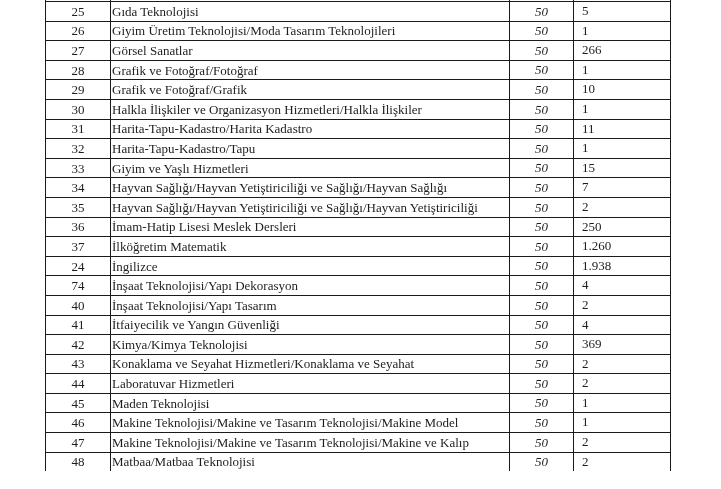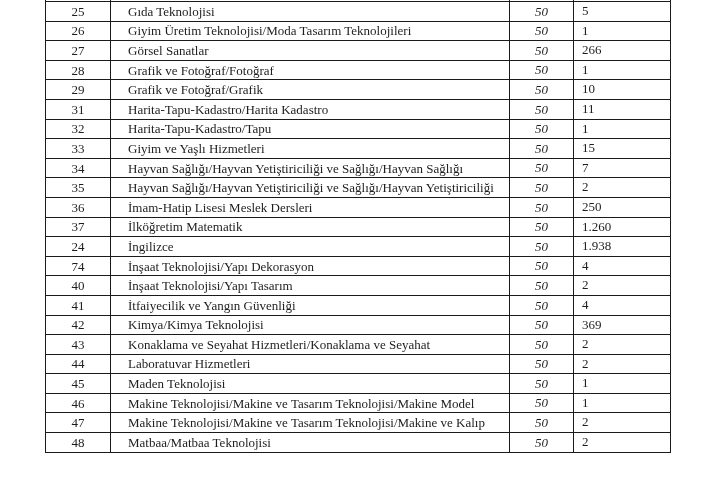--- a/index.html
+++ b/index.html
@@ -43,21 +43,21 @@
     white-space: nowrap;
     vertical-align: middle;
   }
   tr.cutoff-row td { height: 10px; }
   td.no {
     text-align: center;
     vertical-align: middle;
   }
   td.name {
     text-align: left;
-    padding-left: 17px;
+    padding-left: 1px;
   }
   td.quota {
     text-align: center;
     vertical-align: bottom;
     padding-bottom: 2px;
     font-style: italic;
   }
   td.count {
     text-align: left;
     vertical-align: top;
@@ -107,20 +107,26 @@
     <td class="quota">50</td>
     <td class="count">1</td>
   </tr>
         <tr>
     <td class="no">29</td>
     <td class="name">Grafik ve Fotoğraf/Grafik</td>
     <td class="quota">50</td>
     <td class="count">10</td>
   </tr>
         <tr>
+    <td class="no">30</td>
+    <td class="name">Halkla İlişkiler ve Organizasyon Hizmetleri/Halkla İlişkiler</td>
+    <td class="quota">50</td>
+    <td class="count">1</td>
+  </tr>
+        <tr>
     <td class="no">31</td>
     <td class="name">Harita-Tapu-Kadastro/Harita Kadastro</td>
     <td class="quota">50</td>
     <td class="count">11</td>
   </tr>
         <tr>
     <td class="no">32</td>
     <td class="name">Harita-Tapu-Kadastro/Tapu</td>
     <td class="quota">50</td>
     <td class="count">1</td>

